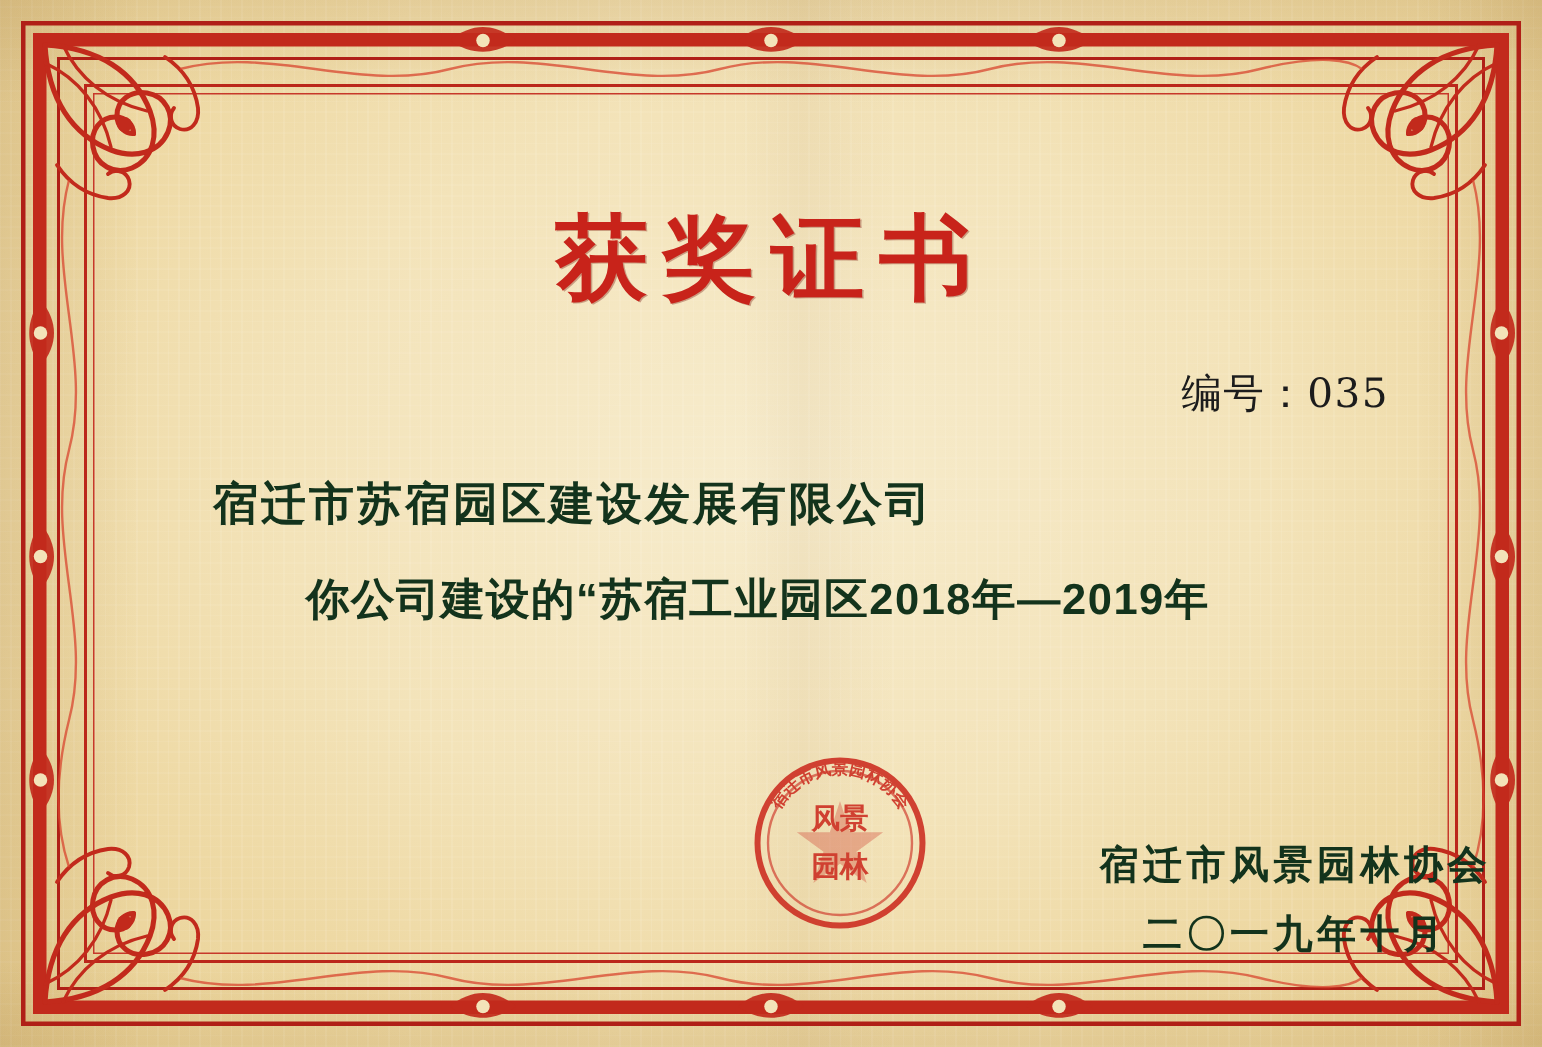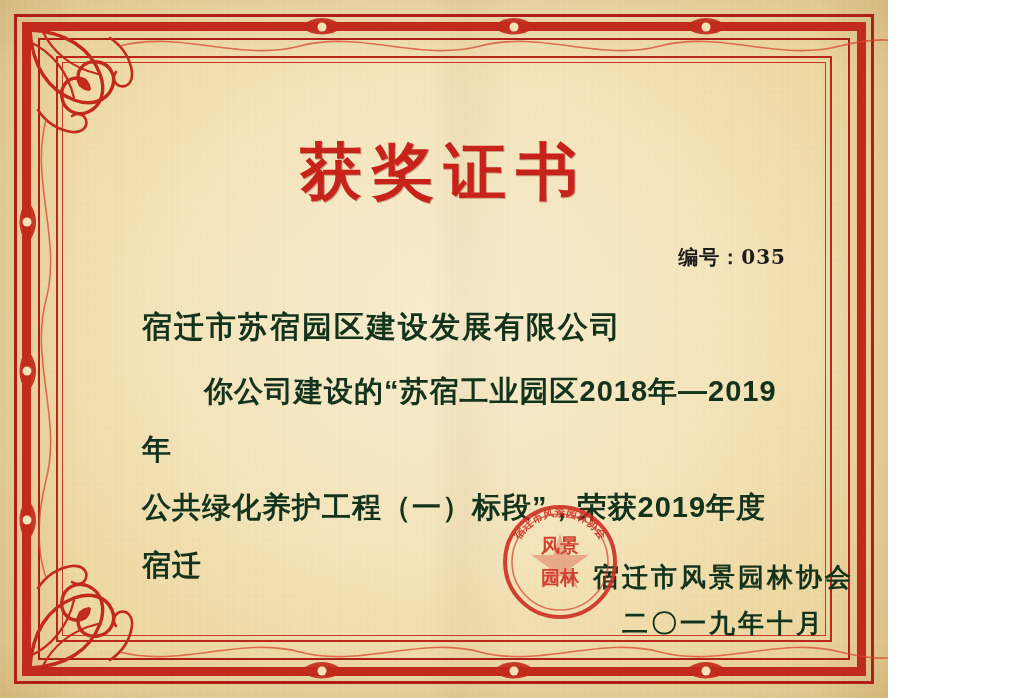--- a/index.html
+++ b/index.html
@@ -10,21 +10,21 @@
   body {
     width: 1028px;
     height: 698px;
     overflow: hidden;
     font-family: "Liberation Serif", serif;
   }
 
   
   .certificate {
     position: relative;
-    width: 888px;
+    width: 1028px;
     height: 698px;
     background:
       radial-gradient(ellipse at 50% 45%, #f7eccd 0%, #f3e3b9 45%, #eed9a4 70%, #e8cf92 100%);
     overflow: hidden;
   }
   
   .paper-texture {
     position: absolute;
     inset: 0;
     background-image:
@@ -88,22 +88,22 @@
     font-weight: bold;
     font-size: 62px;
     letter-spacing: 10px;
     margin-top: 58px;
     text-shadow: 1px 1px 0 rgba(120,20,10,.35);
   }
   .cert-number {
     text-align: right;
     color: #1c1c1c;
     font-family: "DejaVu Serif", serif;
-    font-weight: bold;
-    font-size: 20px;
+    font-weight: normal;
+    font-size: 27px;
     margin-top: 30px;
     margin-right: 22px;
     letter-spacing: 1px;
   }
   .recipient {
     color: #13331c;
     font-family: "DejaVu Serif", serif;
     font-weight: bold;
     font-size: 30px;
     letter-spacing: 2px;
@@ -239,21 +239,20 @@
     <div class="cert-title">获奖证书</div>
 
     <div class="cert-number">
       <span>编号：</span><span>035</span>
     </div>
 
     <div class="recipient">宿迁市苏宿园区建设发展有限公司</div>
 
     <div class="body-text">
       <div><span class="indent"></span><span>你公司建设的“苏宿工业园区2018年—2019年</span></div>
-      <div><span>公共绿化养护工程（一）标段”，荣获2019年度宿迁</span></div>
     </div>
   </div>
 
   <div class="signature-block">
     <div>宿迁市风景园林协会</div>
     <div>二〇一九年十月</div>
   </div>
 
   <svg class="seal" viewBox="0 0 124 124" xmlns="http://www.w3.org/2000/svg">
     <g fill="none" stroke="#cc2b1f" stroke-width="4">

